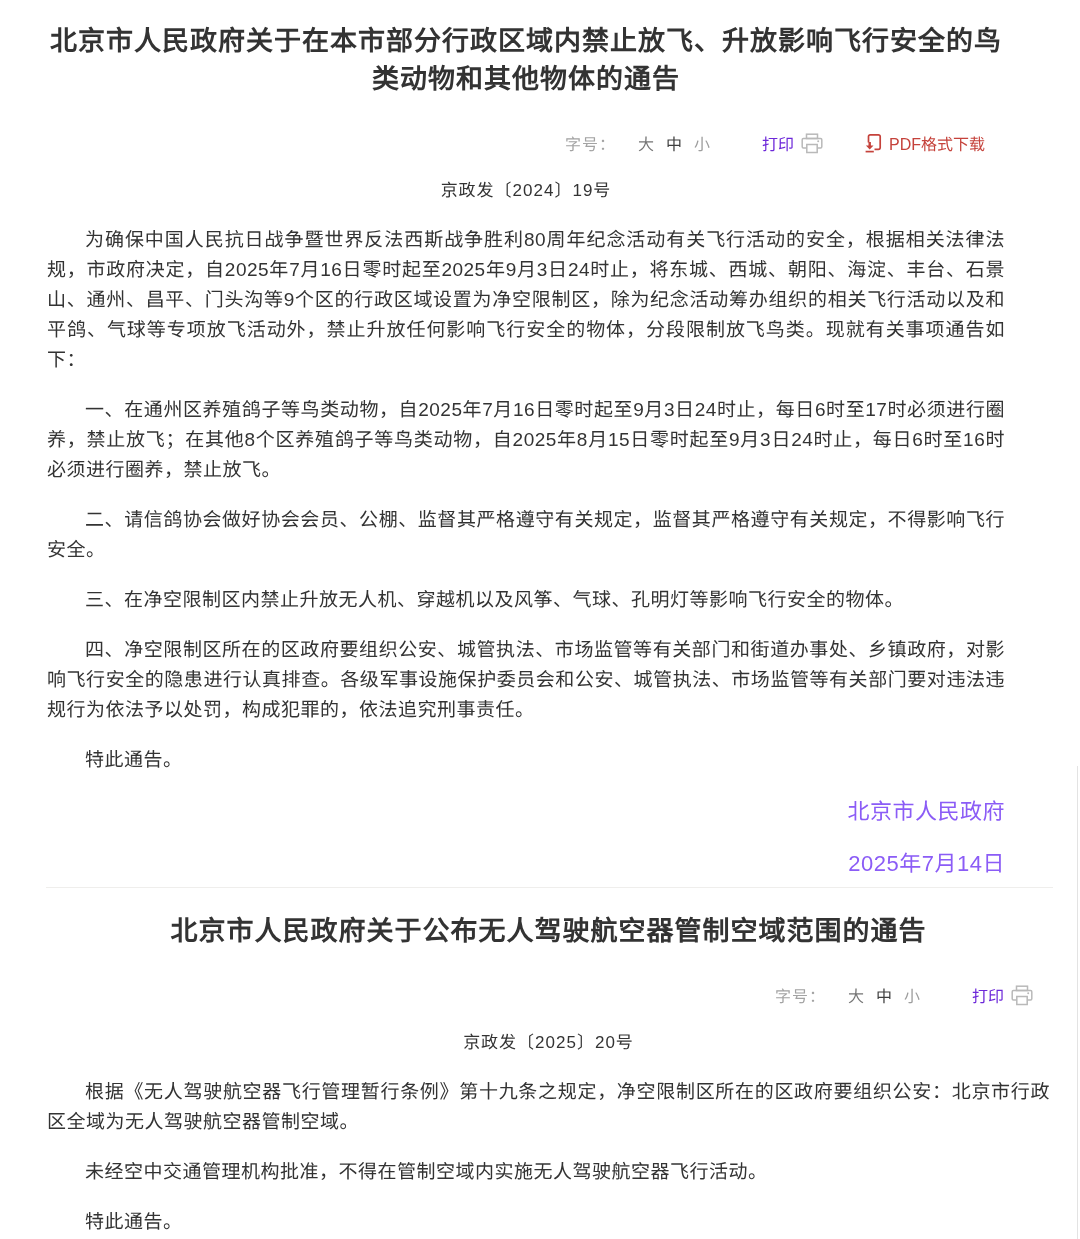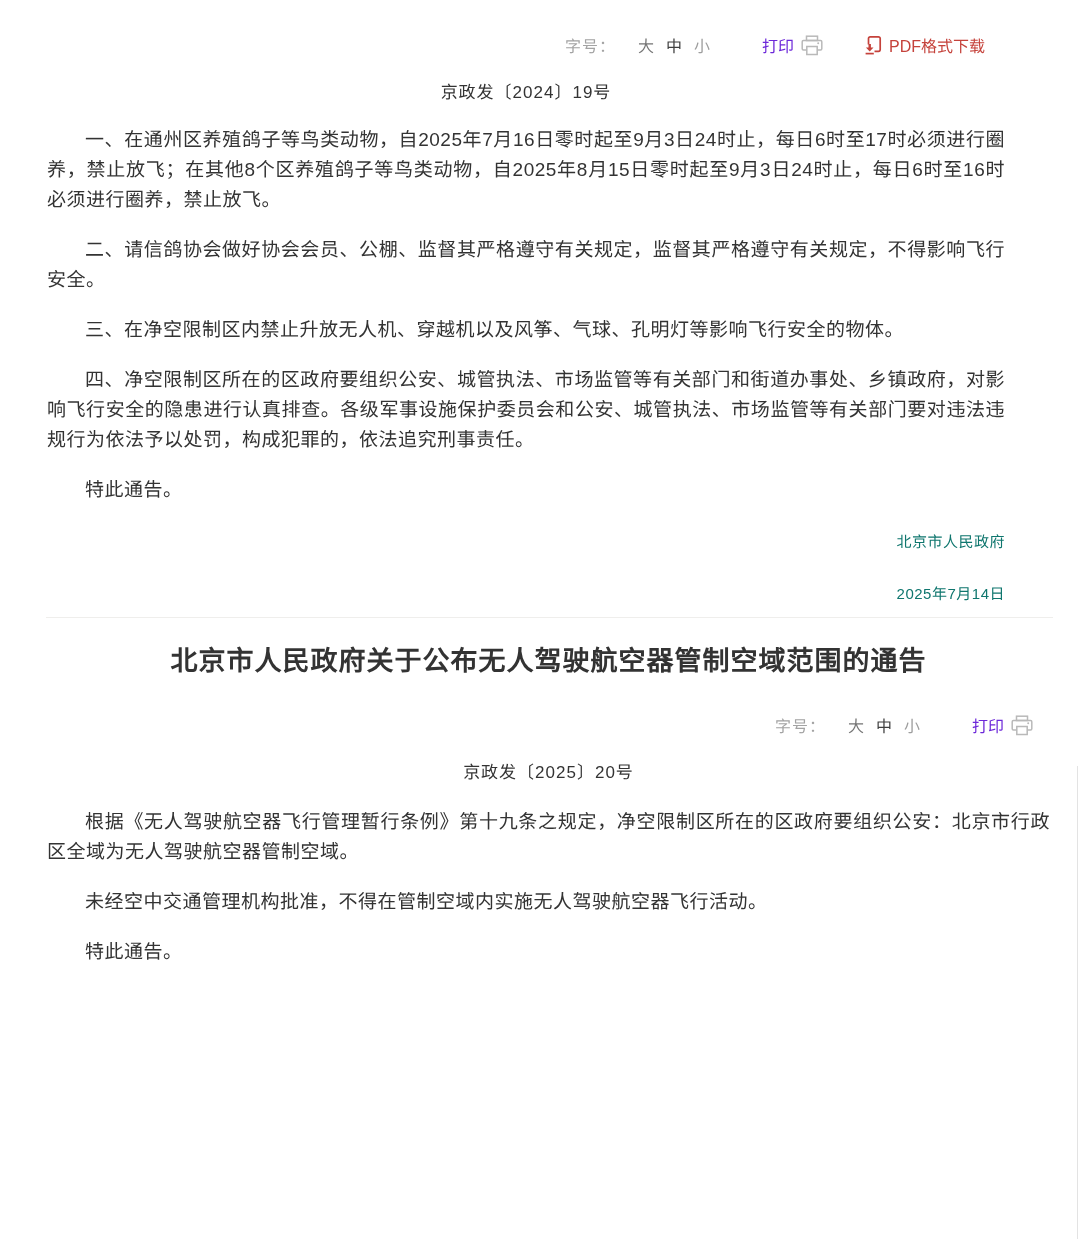--- a/index.html
+++ b/index.html
@@ -74,24 +74,24 @@
     line-height: 30px;
     text-indent: 2em;
     text-align: justify;
     letter-spacing: 0.5px;
     color: #333333;
   }
   .body-text p.first { margin-top: 22px; }
 
   .sign-line {
     margin-top: 22px;
-    font-size: 15px;
+    font-size: 22px;
     line-height: 30px;
     text-align: right;
-    color: #0f766e;
+    color: #8b5cf6;
     letter-spacing: 0.5px;
   }
 
   .divider {
     border: none;
     border-top: 1px solid #efeeec;
     margin: 8px 27px 0 46px;
     height: 0;
   }
   .edge-line {
@@ -100,20 +100,21 @@
     width: 1px;
     background: #e3e3e3;
   }
 </style>
 </head>
 <body>
 
 <div class="page">
 
   <section class="notice-1">
+    <h1 class="notice-title">北京市人民政府关于在本市部分行政区域内禁止放飞、升放影响飞行安全的鸟类动物和其他物体的通告</h1>
 
     <div class="toolbar">
       <span class="tb-label">字号：</span>
       <span class="tb-size tb-size-large">大</span>
       <span class="tb-size tb-size-medium">中</span>
       <span class="tb-size tb-size-small">小</span>
 
       <span class="tb-print">
         <span>打印</span>
         <span class="icon">
@@ -135,20 +136,21 @@
             <path d="M2.6 18.6 h8.2" stroke="#c5423b" stroke-width="1.7"></path>
           </svg>
         </span>
         <span>PDF格式下载</span>
       </a>
     </div>
 
     <div class="doc-number">京政发〔2024〕19号</div>
 
     <div class="body-text">
+      <p class="first">为确保中国人民抗日战争暨世界反法西斯战争胜利80周年纪念活动有关飞行活动的安全，根据相关法律法规，市政府决定，自2025年7月16日零时起至2025年9月3日24时止，将东城、西城、朝阳、海淀、丰台、石景山、通州、昌平、门头沟等9个区的行政区域设置为净空限制区，除为纪念活动筹办组织的相关飞行活动以及和平鸽、气球等专项放飞活动外，禁止升放任何影响飞行安全的物体，分段限制放飞鸟类。现就有关事项通告如下：</p>
       <p>一、在通州区养殖鸽子等鸟类动物，自2025年7月16日零时起至9月3日24时止，每日6时至17时必须进行圈养，禁止放飞；在其他8个区养殖鸽子等鸟类动物，自2025年8月15日零时起至9月3日24时止，每日6时至16时必须进行圈养，禁止放飞。</p>
       <p>二、请信鸽协会做好协会会员、公棚、监督其严格遵守有关规定，监督其严格遵守有关规定，不得影响飞行安全。</p>
       <p>三、在净空限制区内禁止升放无人机、穿越机以及风筝、气球、孔明灯等影响飞行安全的物体。</p>
       <p>四、净空限制区所在的区政府要组织公安、城管执法、市场监管等有关部门和街道办事处、乡镇政府，对影响飞行安全的隐患进行认真排查。各级军事设施保护委员会和公安、城管执法、市场监管等有关部门要对违法违规行为依法予以处罚，构成犯罪的，依法追究刑事责任。</p>
       <p>特此通告。</p>
     </div>
 
     <div class="sign-line">北京市人民政府</div>
     <div class="sign-line">2025年7月14日</div>
   </section>

